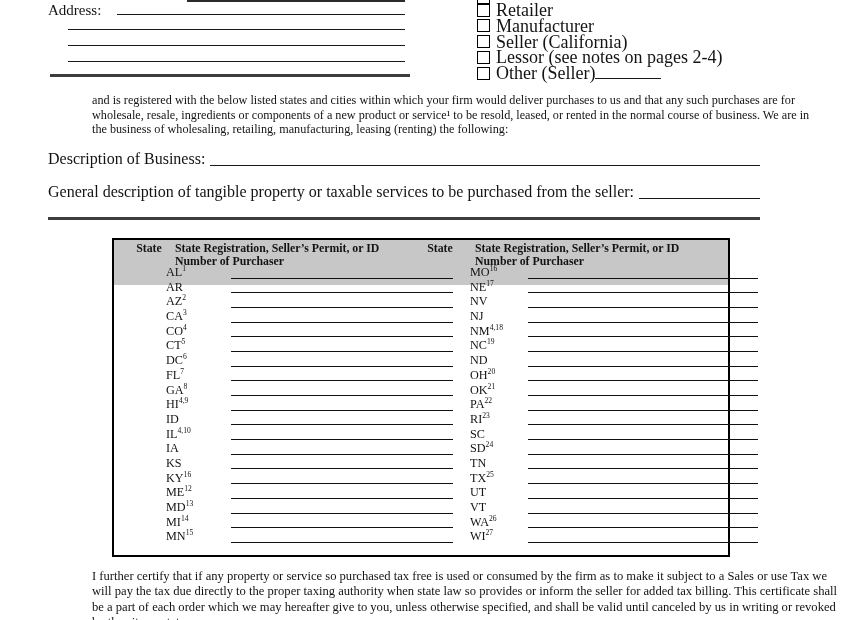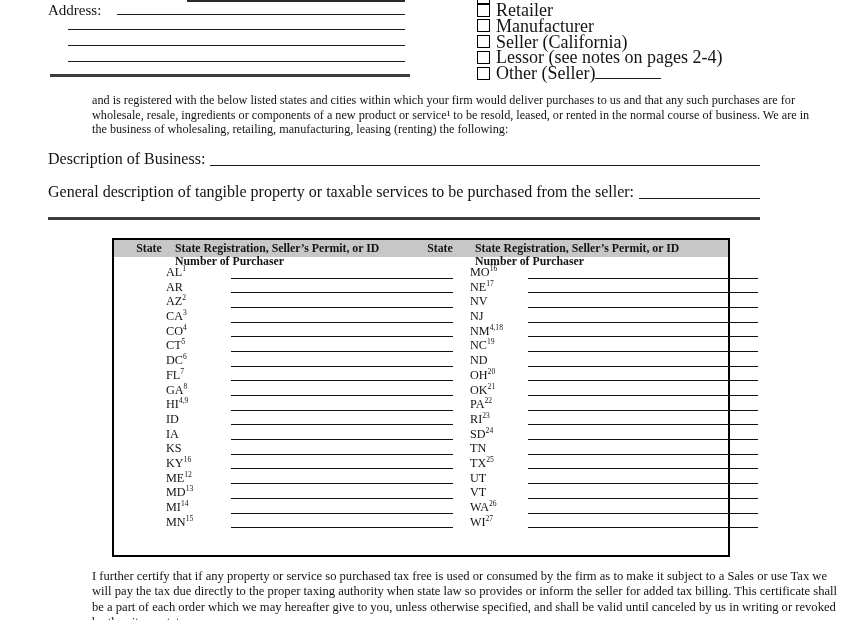--- a/index.html
+++ b/index.html
@@ -21,21 +21,21 @@
   .para div { white-space:nowrap; }
   .para-intro { top:93px; font-size:12.2px; line-height:14.6px; }
   .para-certify { top:569px; font-size:12.6px; line-height:15.3px; }
   sup.note, .st sup { font-size:7.6px; vertical-align:super; line-height:0; }
   
   .fill-row { position:absolute; left:48px; width:712px; display:flex; align-items:flex-end; }
   .fill-row .lbl { font-size:16px; line-height:15px; white-space:nowrap; padding-right:5px; }
   .fill-row .fill { flex:1; height:13px; border-bottom:1.4px solid #1a1a1a; }
   
   .tbl { position:absolute; left:112px; top:238px; width:618px; height:319px; border:2.4px solid #000; background:#fff; }
-  .tbl-head { position:absolute; left:0; top:0; right:0; height:17px; background:#c7c7c7; }
+  .tbl-head { position:absolute; left:0; top:0; right:0; height:45px; background:#c7c7c7; }
   .th { position:absolute; font-weight:bold; font-size:11.8px; line-height:12.6px; white-space:nowrap; }
   .th-state1 { left:10px;  top:2px; width:50px; text-align:center; }
   .th-reg1   { left:61px;  top:2px; }
   .th-state2 { left:300px; top:2px; width:52px; text-align:center; }
   .th-reg2   { left:361px; top:2px; }
   .rows { position:absolute; left:0; top:26px; right:0; }
   .trow { position:relative; height:14.7px;margin-left:48px; }
   .st { position:absolute; top:0; font-size:12.2px; line-height:13.5px; white-space:nowrap; }
   .st.c1 { left:4px; }
   .st.c2 { left:308px; }
@@ -162,20 +162,26 @@
           <span class="st c2">PA<sup>22</sup></span>
           <div class="wline l2"></div>
         </div>
         <div class="trow">
           <span class="st c1">ID</span>
           <div class="wline l1"></div>
           <span class="st c2">RI<sup>23</sup></span>
           <div class="wline l2"></div>
         </div>
         <div class="trow">
+          <span class="st c1">IL<sup>4,10</sup></span>
+          <div class="wline l1"></div>
+          <span class="st c2">SC</span>
+          <div class="wline l2"></div>
+        </div>
+        <div class="trow">
           <span class="st c1">IA</span>
           <div class="wline l1"></div>
           <span class="st c2">SD<sup>24</sup></span>
           <div class="wline l2"></div>
         </div>
         <div class="trow">
           <span class="st c1">KS</span>
           <div class="wline l1"></div>
           <span class="st c2">TN</span>
           <div class="wline l2"></div>

